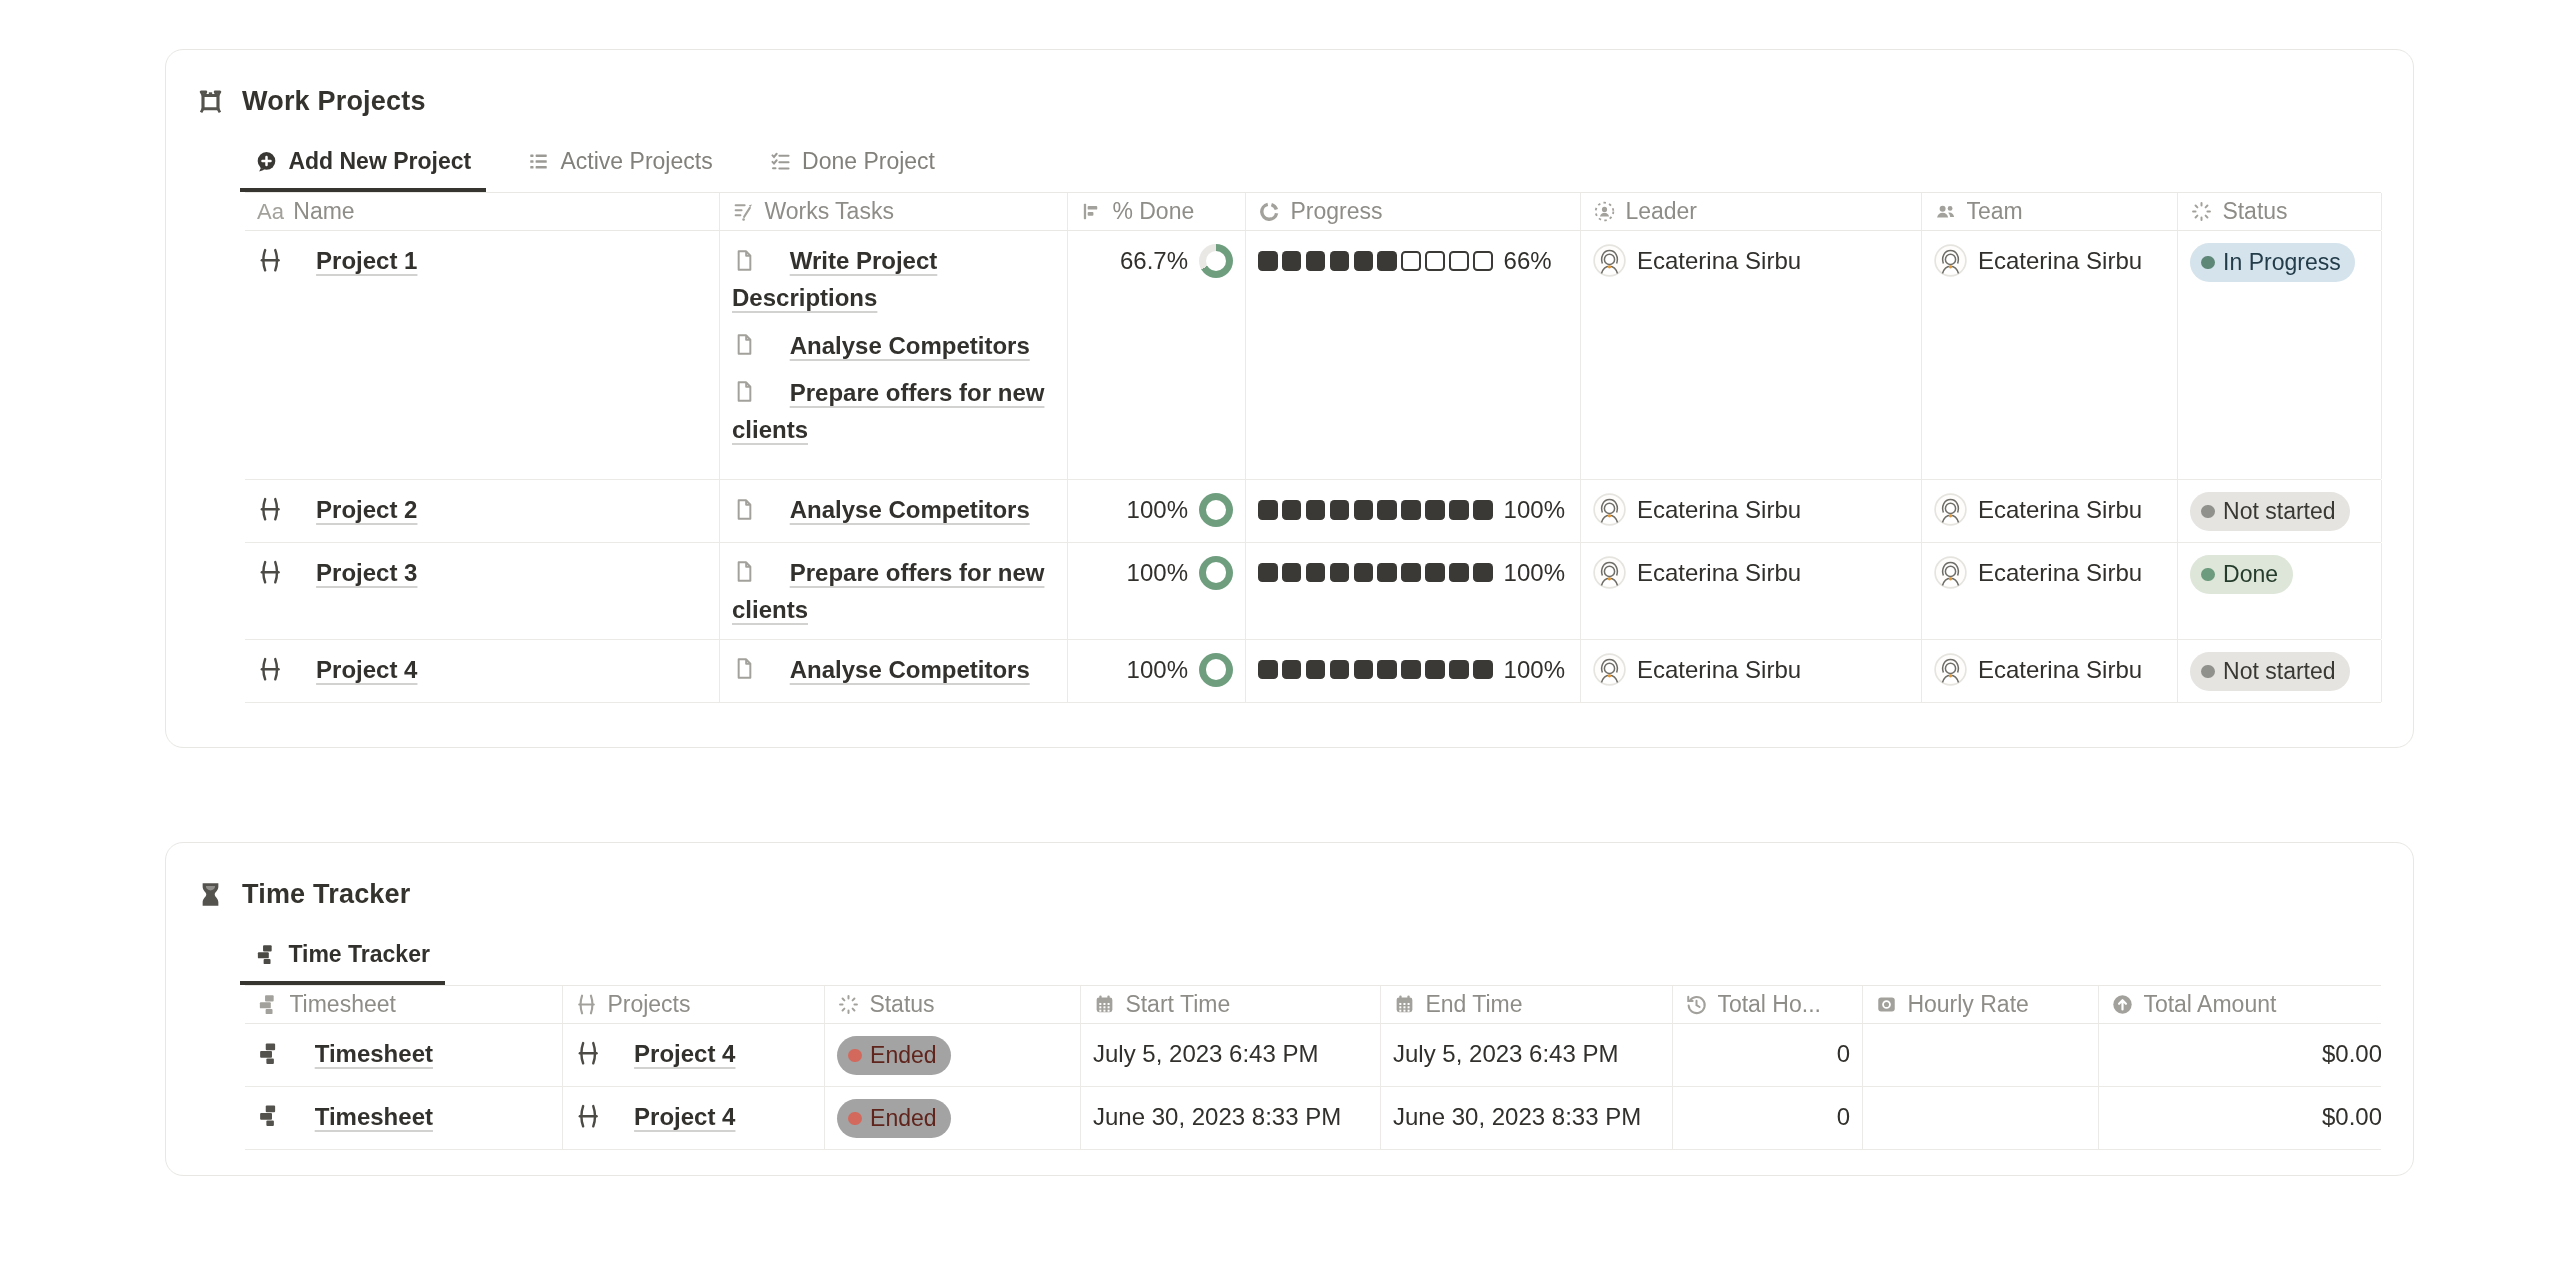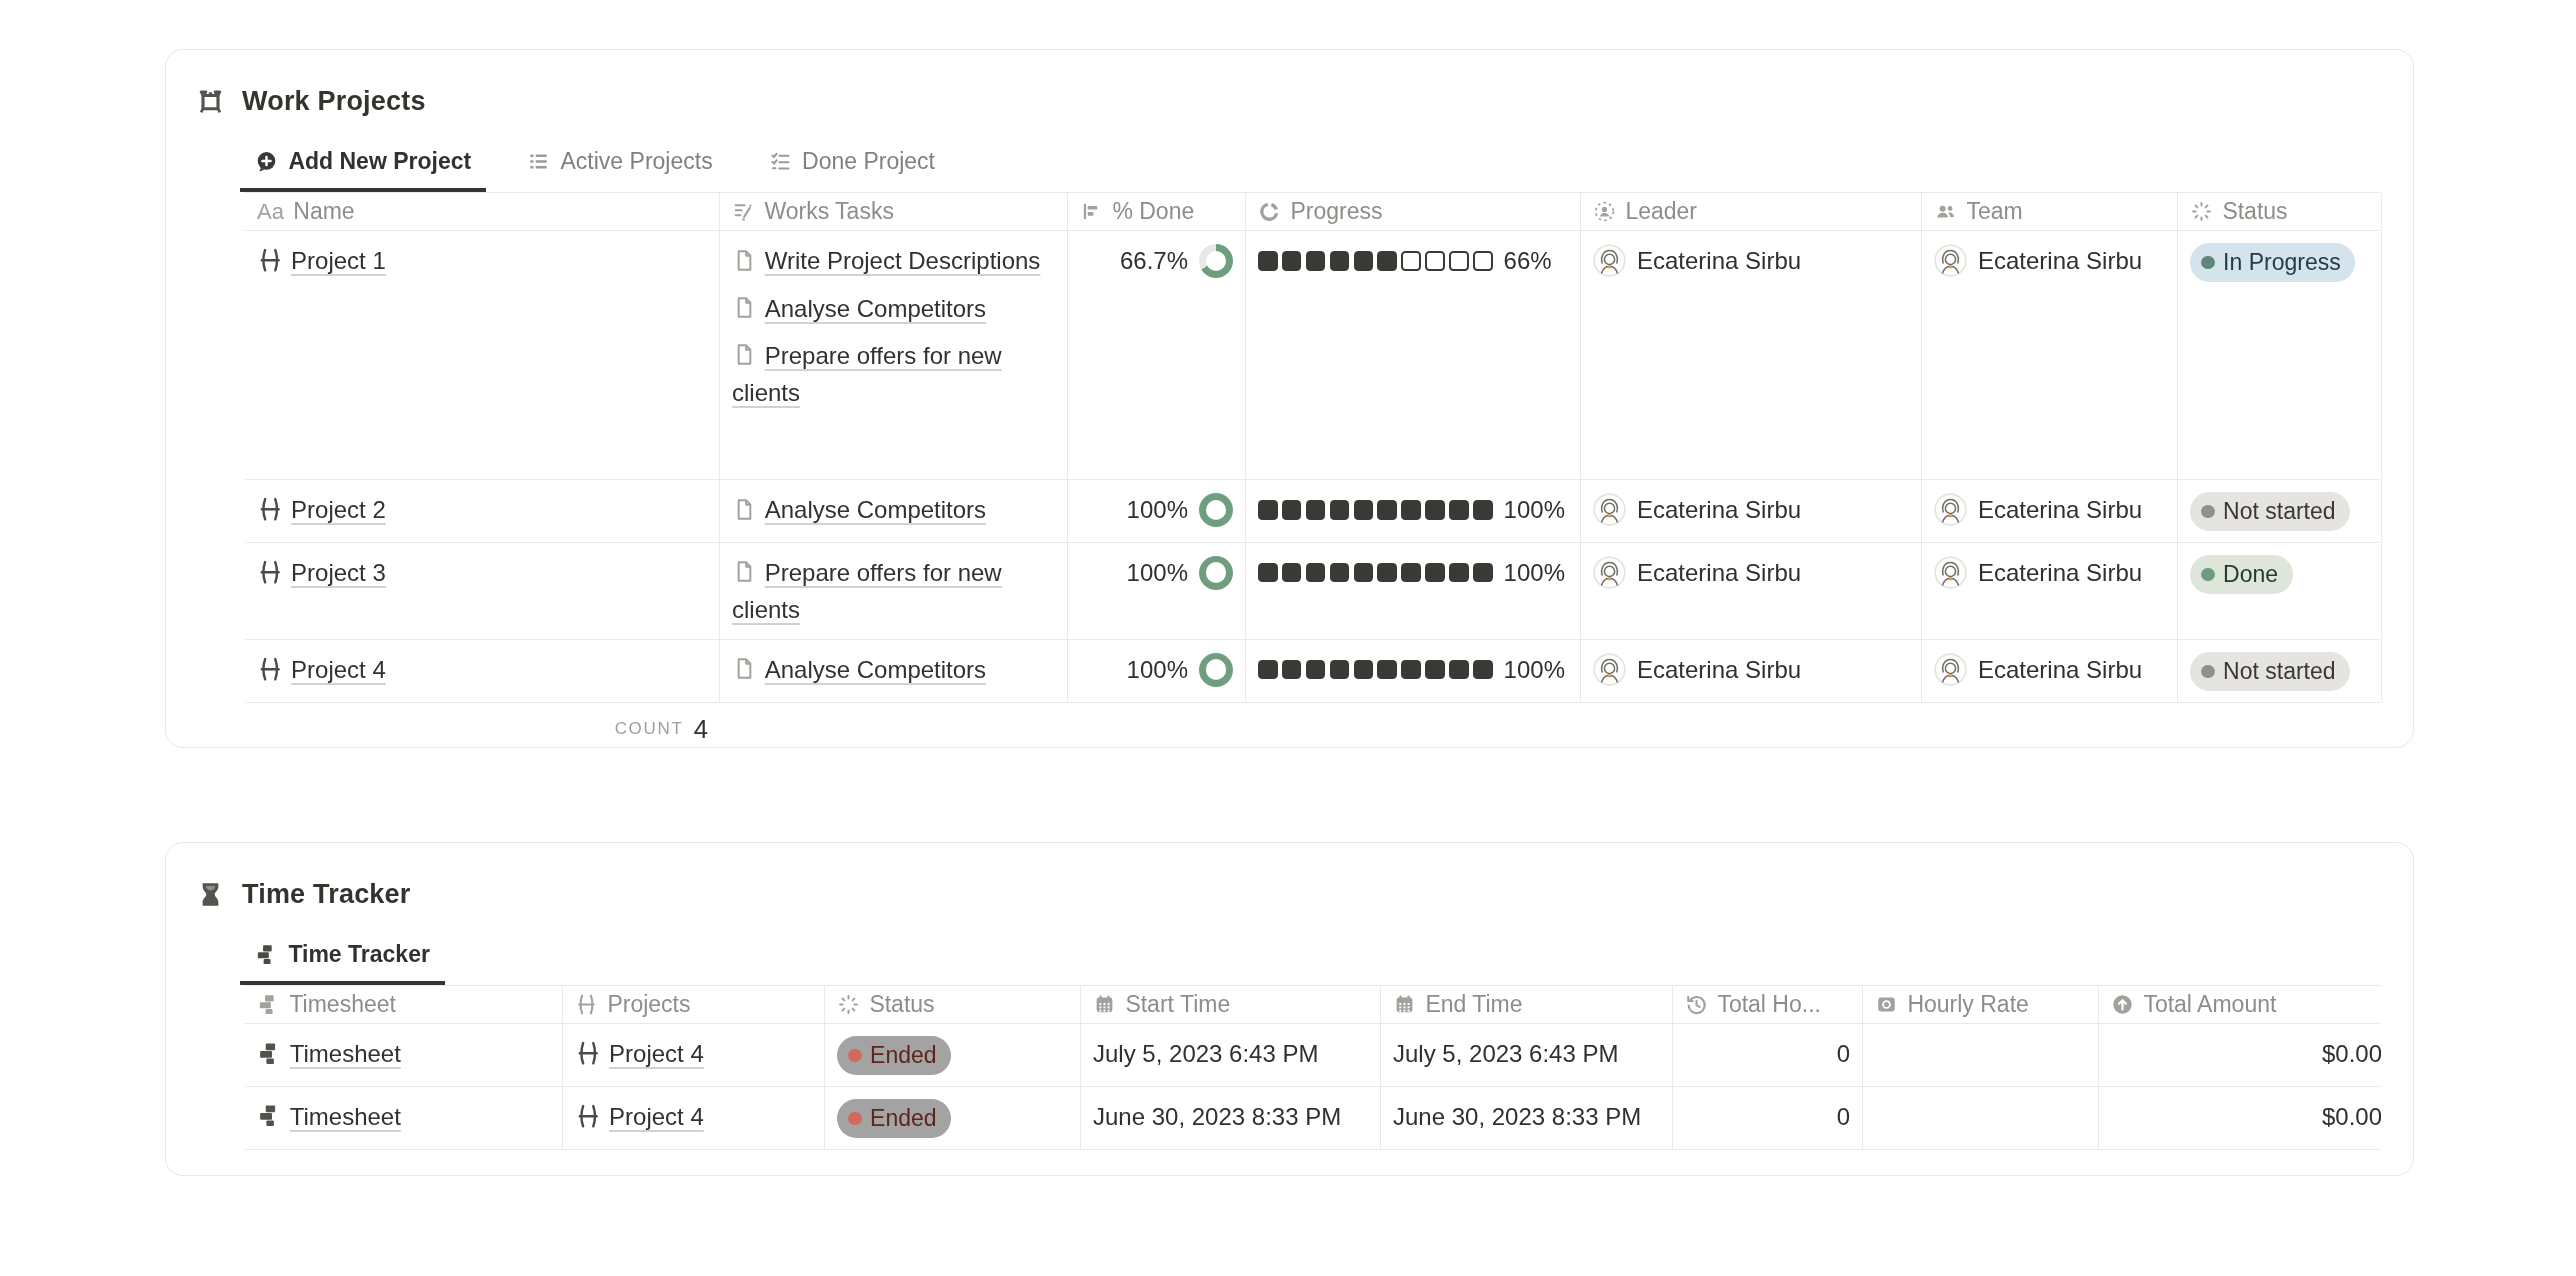--- a/index.html
+++ b/index.html
@@ -51,23 +51,23 @@
   }
   .grid-wp > .cell { border-right:0.9px solid #eceae7; }
   .grid-wp.hrow > .hcell { border-right:0.9px solid #eceae7; }
   .grid-tt > .cell { border-right:0.9px solid #eceae7; }
   .grid-tt > .cell:last-child { border-right:none;text-align:right; }
   .grid-tt.hrow > .hcell { border-right:0.9px solid #eceae7; }
   .grid-tt.hrow > .hcell:last-child { border-right:none; }
   .row-tall { min-height:249px; }
   .row-2l  { min-height:97px; }
 
-  .plink { color:#33312d; font-weight:400;
+  .plink { color:#33312d; font-weight:700;
     text-decoration:underline; text-decoration-color:rgba(50,48,44,.22);
-    text-decoration-thickness:1.7px; text-underline-offset:5.1px; cursor:pointer; }
+    text-decoration-thickness:1.7px; text-underline-offset:5.1px; cursor:pointer;margin-left:25px; }
   .pg-ic { width:25px; height:25px; color:#a3a19b; display:inline-block; vertical-align:-3.4px; margin-right:7.7px; }
   .pj-ic { width:26.4px; height:26.4px; color:#4c4a45; display:inline-block; vertical-align:-4.3px; margin-right:7.7px; }
   .bk-ic { width:25px; height:25px; color:#54524d; display:inline-block; vertical-align:-3.4px; margin-right:7.7px; }
   .task { display:block; margin-bottom:10.2px; }
   .task:last-child { margin-bottom:0; }
 
   .num-cell { text-align:right; }
   .pct-wrap { display:flex; justify-content:flex-end; align-items:center; gap:11px; height:37px; }
   .ring { width:34px; height:34px; border-radius:50%; position:relative; flex:none; }
   .ring::after { content:""; position:absolute; inset:6.8px; background:#fff; border-radius:50%; }
@@ -521,24 +521,20 @@
           </span>
       </div>
       <div class="cell">
         <span class="pill not-started">
             <span class="dot"></span>
             <span>Not started</span>
           </span>
       </div>
     </div>
 
-    <div class="count-row">
-      <span class="count-label">COUNT</span>
-      <span class="count-val">4</span>
-    </div>
   </div>
 </section>
 
 <section class="card" id="card-tracker">
   <div class="card-title">
     <svg class="t-icon" viewBox="0 0 24 24">
         <use href="#i-hourglass"></use>
       </svg>
     <h2>Time Tracker</h2>
   </div>

